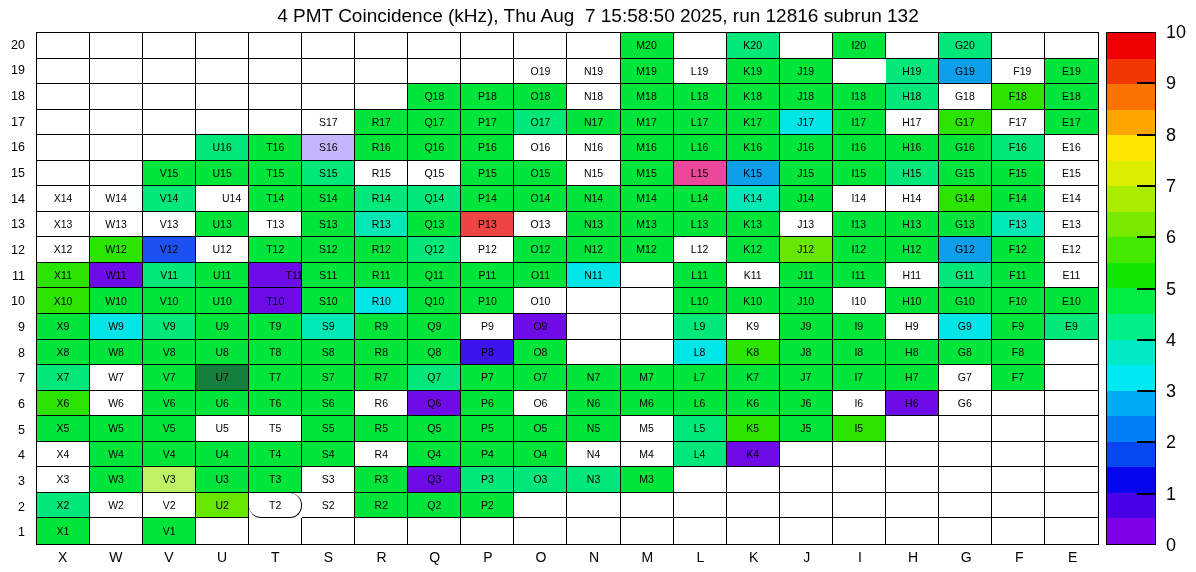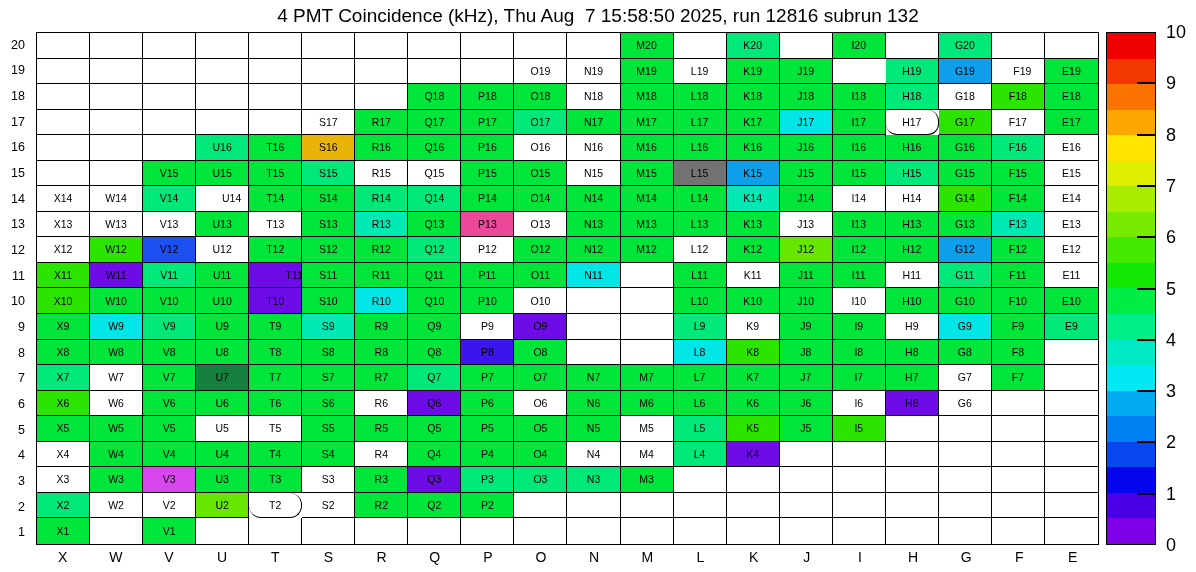--- a/index.html
+++ b/index.html
@@ -126,30 +126,30 @@
       <div class="cell" style="background: rgb(0, 229, 57);">R17</div>
       <div class="cell" style="background: rgb(0, 229, 57);">Q17</div>
       <div class="cell" style="background: rgb(0, 229, 57);">P17</div>
       <div class="cell" style="background: rgb(0, 232, 122);">O17</div>
       <div class="cell" style="background: rgb(0, 229, 57);">N17</div>
       <div class="cell" style="background: rgb(0, 229, 57);">M17</div>
       <div class="cell" style="background: rgb(0, 229, 57);">L17</div>
       <div class="cell" style="background: rgb(0, 229, 57);">K17</div>
       <div class="cell" style="background: rgb(0, 230, 230);">J17</div>
       <div class="cell" style="background: rgb(0, 229, 57);">I17</div>
-      <div class="cell" style="background: rgb(255, 255, 255); border-radius: 11px;">H17</div>
+      <div class="cell" style="background: rgb(255, 255, 255);">H17</div>
       <div class="cell" style="background: rgb(43, 229, 0);">G17</div>
       <div class="cell" style="background: rgb(255, 255, 255);">F17</div>
       <div class="cell last-col" style="background: rgb(0, 229, 57);">E17</div>
       <div class="cell" style="background: rgb(255, 255, 255);"></div>
       <div class="cell" style="background: rgb(255, 255, 255);"></div>
       <div class="cell" style="background: rgb(255, 255, 255);"></div>
       <div class="cell" style="background: rgb(0, 232, 122);">U16</div>
       <div class="cell" style="background: rgb(0, 229, 57);">T16</div>
-      <div class="cell" style="background: #eab308;">S16</div>
+      <div class="cell" style="background: #c4b5fd;">S16</div>
       <div class="cell" style="background: rgb(0, 229, 57);">R16</div>
       <div class="cell" style="background: rgb(0, 229, 57);">Q16</div>
       <div class="cell" style="background: rgb(0, 229, 57);">P16</div>
       <div class="cell" style="background: rgb(255, 255, 255);">O16</div>
       <div class="cell" style="background: rgb(255, 255, 255);">N16</div>
       <div class="cell" style="background: rgb(0, 229, 57);">M16</div>
       <div class="cell" style="background: rgb(0, 229, 57);">L16</div>
       <div class="cell" style="background: rgb(0, 229, 57);">K16</div>
       <div class="cell" style="background: rgb(0, 229, 57);">J16</div>
       <div class="cell" style="background: rgb(0, 229, 57);">I16</div>
@@ -162,21 +162,21 @@
       <div class="cell" style="background: rgb(0, 229, 57);">V15</div>
       <div class="cell" style="background: rgb(0, 229, 57);">U15</div>
       <div class="cell" style="background: rgb(0, 229, 57);">T15</div>
       <div class="cell" style="background: rgb(0, 232, 122);">S15</div>
       <div class="cell" style="background: rgb(255, 255, 255);">R15</div>
       <div class="cell" style="background: rgb(255, 255, 255);">Q15</div>
       <div class="cell" style="background: rgb(0, 229, 57);">P15</div>
       <div class="cell" style="background: rgb(0, 229, 57);">O15</div>
       <div class="cell" style="background: rgb(255, 255, 255);">N15</div>
       <div class="cell" style="background: rgb(0, 229, 57);">M15</div>
-      <div class="cell" style="background: #737373;">L15</div>
+      <div class="cell" style="background: #ec4899;">L15</div>
       <div class="cell" style="background: rgb(13, 159, 234);">K15</div>
       <div class="cell" style="background: rgb(0, 229, 57);">J15</div>
       <div class="cell" style="background: rgb(0, 229, 57);">I15</div>
       <div class="cell" style="background: rgb(0, 232, 122);">H15</div>
       <div class="cell" style="background: rgb(0, 229, 57);">G15</div>
       <div class="cell" style="background: rgb(0, 229, 57);">F15</div>
       <div class="cell last-col" style="background: rgb(255, 255, 255);">E15</div>
       <div class="cell" style="background: rgb(255, 255, 255);">X14</div>
       <div class="cell" style="background: rgb(255, 255, 255);">W14</div>
       <div class="cell" style="background: rgb(0, 232, 122);">V14</div>
@@ -198,21 +198,21 @@
       <div class="cell" style="background: rgb(0, 229, 57);">F14</div>
       <div class="cell last-col" style="background: rgb(255, 255, 255);">E14</div>
       <div class="cell" style="background: rgb(255, 255, 255);">X13</div>
       <div class="cell" style="background: rgb(255, 255, 255);">W13</div>
       <div class="cell" style="background: rgb(255, 255, 255);">V13</div>
       <div class="cell" style="background: rgb(0, 229, 57);">U13</div>
       <div class="cell" style="background: rgb(255, 255, 255);">T13</div>
       <div class="cell" style="background: rgb(0, 229, 57);">S13</div>
       <div class="cell" style="background: rgb(0, 232, 180);">R13</div>
       <div class="cell" style="background: rgb(0, 229, 57);">Q13</div>
-      <div class="cell" style="background: #ec4899;">P13</div>
+      <div class="cell" style="background: #ef4444;">P13</div>
       <div class="cell" style="background: rgb(255, 255, 255);">O13</div>
       <div class="cell" style="background: rgb(0, 229, 57);">N13</div>
       <div class="cell" style="background: rgb(0, 229, 57);">M13</div>
       <div class="cell" style="background: rgb(0, 229, 57);">L13</div>
       <div class="cell" style="background: rgb(0, 229, 57);">K13</div>
       <div class="cell" style="background: rgb(255, 255, 255);">J13</div>
       <div class="cell" style="background: rgb(0, 229, 57);">I13</div>
       <div class="cell" style="background: rgb(0, 229, 57);">H13</div>
       <div class="cell" style="background: rgb(0, 229, 57);">G13</div>
       <div class="cell" style="background: rgb(0, 232, 180);">F13</div>
@@ -392,21 +392,21 @@
       <div class="cell" style="background: rgb(0, 232, 122);">L4</div>
       <div class="cell" style="background: rgb(110, 12, 232);">K4</div>
       <div class="cell" style="background: rgb(255, 255, 255);"></div>
       <div class="cell" style="background: rgb(255, 255, 255);"></div>
       <div class="cell" style="background: rgb(255, 255, 255);"></div>
       <div class="cell" style="background: rgb(255, 255, 255);"></div>
       <div class="cell" style="background: rgb(255, 255, 255);"></div>
       <div class="cell last-col" style="background: rgb(255, 255, 255);"></div>
       <div class="cell" style="background: rgb(255, 255, 255);">X3</div>
       <div class="cell" style="background: rgb(0, 229, 57);">W3</div>
-      <div class="cell" style="background: #d946ef;">V3</div>
+      <div class="cell" style="background: #bef264;">V3</div>
       <div class="cell" style="background: rgb(0, 229, 57);">U3</div>
       <div class="cell" style="background: rgb(0, 229, 57);">T3</div>
       <div class="cell" style="background: rgb(255, 255, 255);">S3</div>
       <div class="cell" style="background: rgb(0, 229, 57);">R3</div>
       <div class="cell" style="background: rgb(110, 12, 232);">Q3</div>
       <div class="cell" style="background: rgb(0, 232, 122);">P3</div>
       <div class="cell" style="background: rgb(0, 232, 122);">O3</div>
       <div class="cell" style="background: rgb(0, 232, 122);">N3</div>
       <div class="cell" style="background: rgb(0, 229, 57);">M3</div>
       <div class="cell" style="background: rgb(255, 255, 255);"></div>

